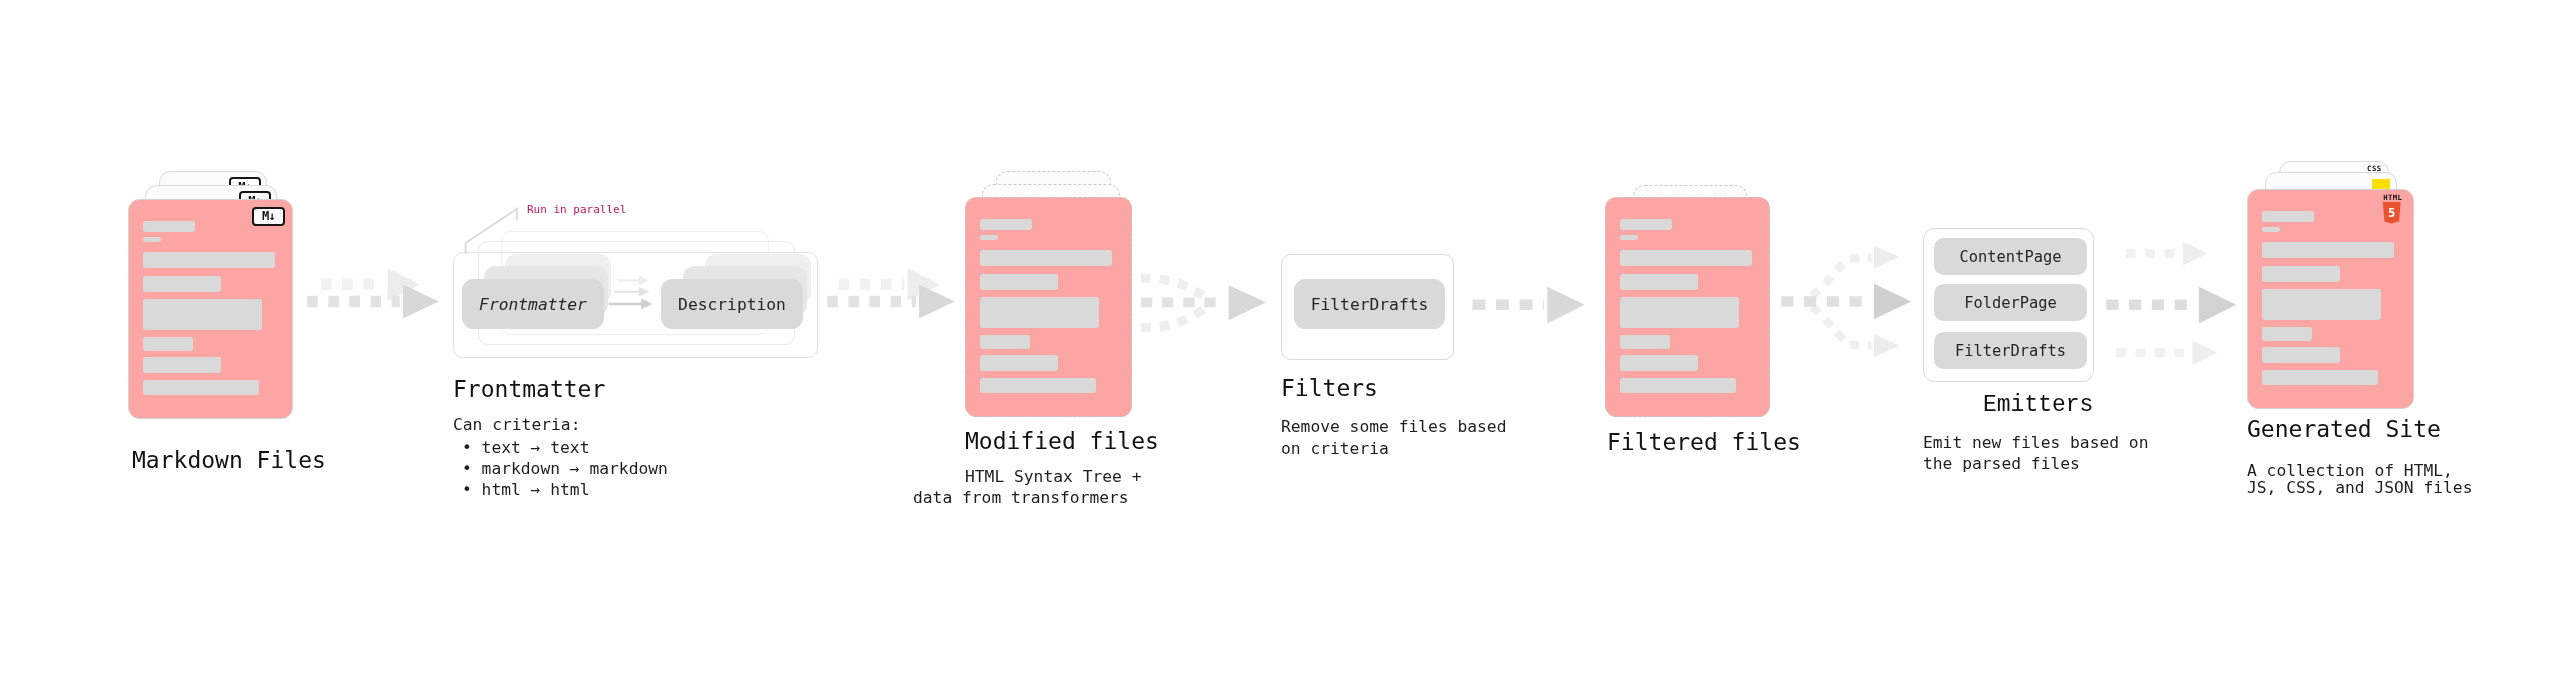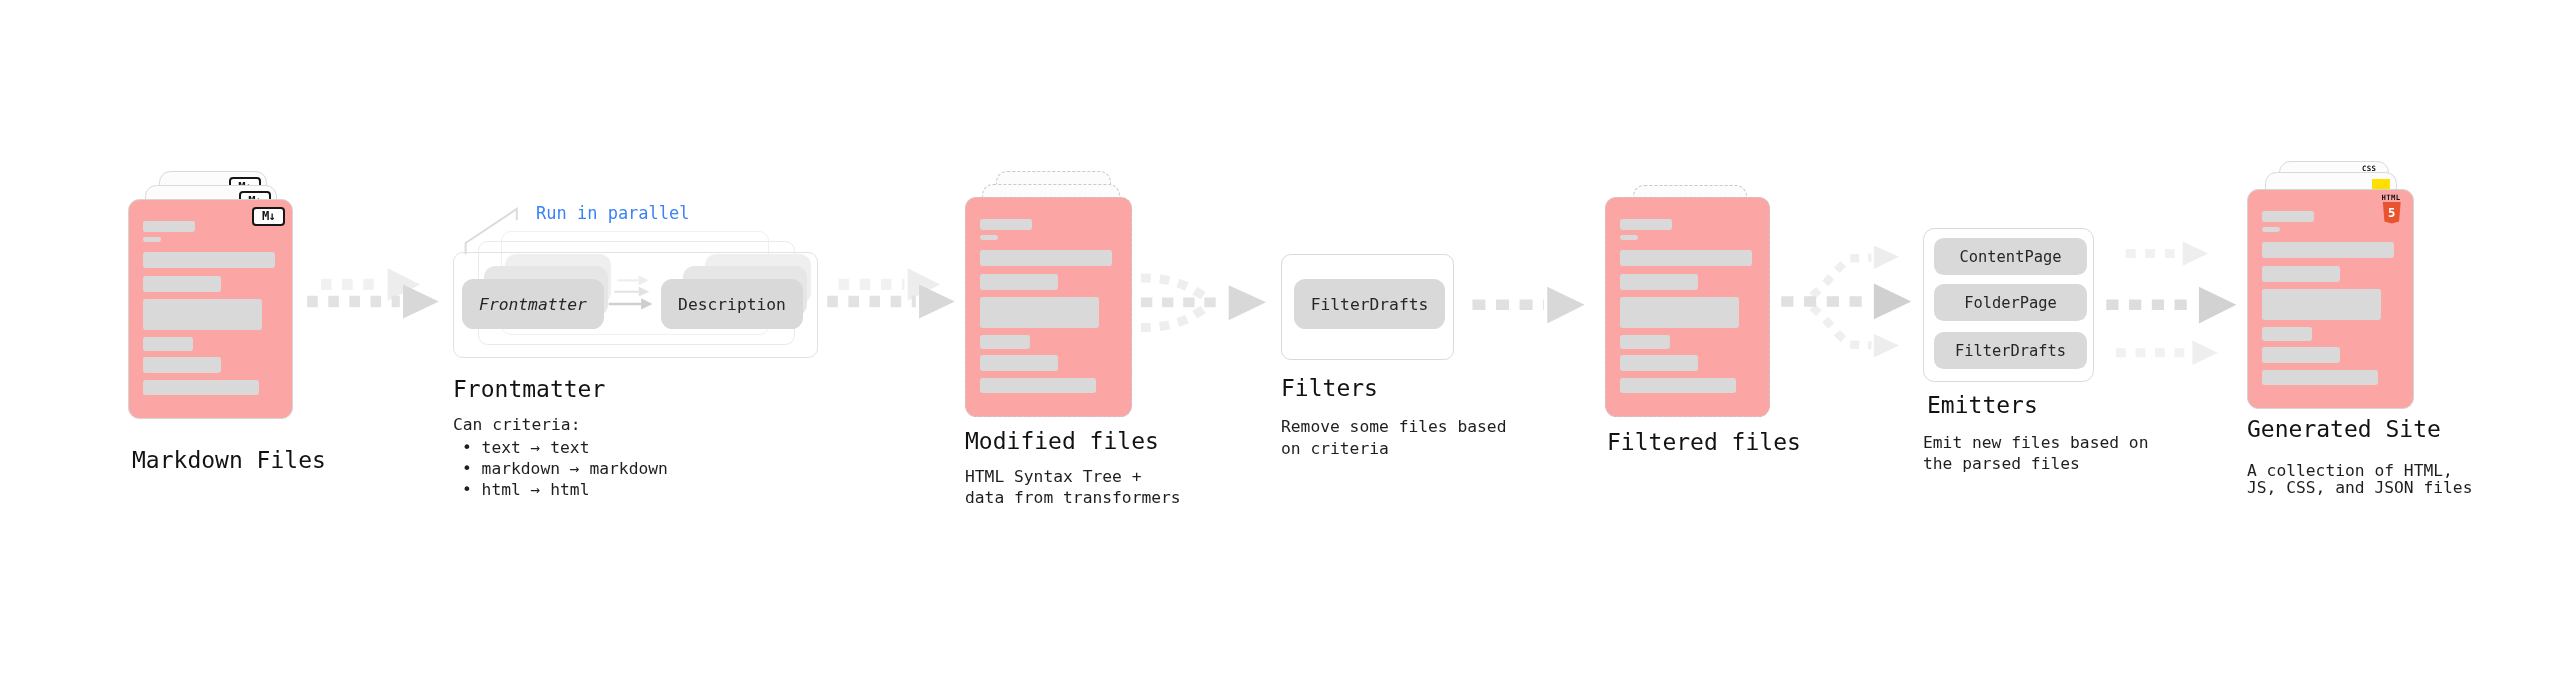--- a/index.html
+++ b/index.html
@@ -32,24 +32,24 @@
   .ghost { position:absolute; border-radius:11.4px; }
   .epill { position:absolute; left:1934px; width:153px; height:37px; border-radius:9.8px; background:#d9d9d9;
     display:flex; align-items:center; justify-content:center; font-size:15.4px; color:#262626; }
 
   
   .wbox { position:absolute; background:#ffffff; border:1.6px solid #d9d9d9; border-radius:11.4px; }
 
   
   .stage-label { position:absolute; font-size:23px; line-height:1.1; color:#121212; white-space:nowrap; }
   .desc-line { position:absolute; font-size:16.3px; line-height:1.2; color:#1e1e1e; white-space:nowrap; }
-  .annotation { position:absolute; font-size:17px; color:#3b82f6; white-space:nowrap;margin-left:9px; }
-
-  
-  .tiny-badge-text { font-size:7.3px; font-weight:bold; color:#111; letter-spacing:0.4px; line-height:1; text-align:left; }
+  .annotation { position:absolute; font-size:11px; color:#be185d; white-space:nowrap; }
+
+  
+  .tiny-badge-text { font-size:7.3px; font-weight:bold; color:#111; letter-spacing:0.4px; line-height:1; text-align:right; }
   .overlay { position:absolute; left:0; top:0; pointer-events:none; }
 </style>
 </head>
 <body>
 
 <div class="canvas">
 
   <div class="group">
     <div class="card back" style="left:159px; top:171px; width:108px;">
       <div class="mbadge" style="right:4.9px; top:4.9px;">
@@ -111,21 +111,21 @@
         <div class="sk" style="width:132px;height:16.3px;margin-bottom:7.3px;"></div>
         <div class="sk" style="width:78px;height:16.3px;margin-bottom:7.3px;"></div>
         <div class="sk" style="width:119px;height:31px;margin-bottom:6.5px;"></div>
         <div class="sk" style="width:50px;height:14px;margin-bottom:6.5px;"></div>
         <div class="sk" style="width:78px;height:16.3px;margin-bottom:6.5px;"></div>
         <div class="sk" style="width:116px;height:14.6px;"></div>
       </div>
     </div>
     <div class="stage-label" style="left:965px; top:429px;">Modified files</div>
     <div class="desc-line" style="left:965px; top:467px;">HTML Syntax Tree +</div>
-    <div class="desc-line" style="left:965px; top:488px;">data from transformers</div>
+    <div class="desc-line" style="left:913px; top:488px;">data from transformers</div>
   </div>
 
   <div class="group">
     <div class="wbox" style="left:1281px; top:254px; width:173px; height:106px; border-radius:9.8px;"></div>
     <div class="pill" style="left:1294px; top:279px; width:151px; height:50px;">FilterDrafts</div>
     <div class="stage-label" style="left:1281px; top:376px;">Filters</div>
     <div class="desc-line" style="left:1281px; top:417px;">Remove some files based</div>
     <div class="desc-line" style="left:1281px; top:439px;">on criteria</div>
   </div>
 
@@ -144,21 +144,21 @@
       </div>
     </div>
     <div class="stage-label" style="left:1607px; top:430px;">Filtered files</div>
   </div>
 
   <div class="group">
     <div class="wbox" style="left:1923px; top:228px; width:171px; height:154px;"></div>
     <div class="epill" style="top:238px;">ContentPage</div>
     <div class="epill" style="top:284px;">FolderPage</div>
     <div class="epill" style="top:332px;">FilterDrafts</div>
-    <div class="stage-label" style="left:1927px; top:393px;">Emitters</div>
+    <div class="stage-label" style="left:1983px; top:393px;font-family:Liberation Mono, monospace;">Emitters</div>
     <div class="desc-line" style="left:1923px; top:433px;">Emit new files based on</div>
     <div class="desc-line" style="left:1923px; top:454px;">the parsed files</div>
   </div>
 
   <div class="group">
     <div class="card back" style="left:2279px; top:161px; width:110px;">
       <div style="position:absolute; right:6.5px; top:3.3px; width:19.5px;">
         <div class="tiny-badge-text">CSS</div>
         <svg width="18" height="3.3" style="display:block; margin:0.8px auto 0;" viewBox="0 0 22 4">
             <rect width="22" height="4" fill="#2d53e5"></rect>

